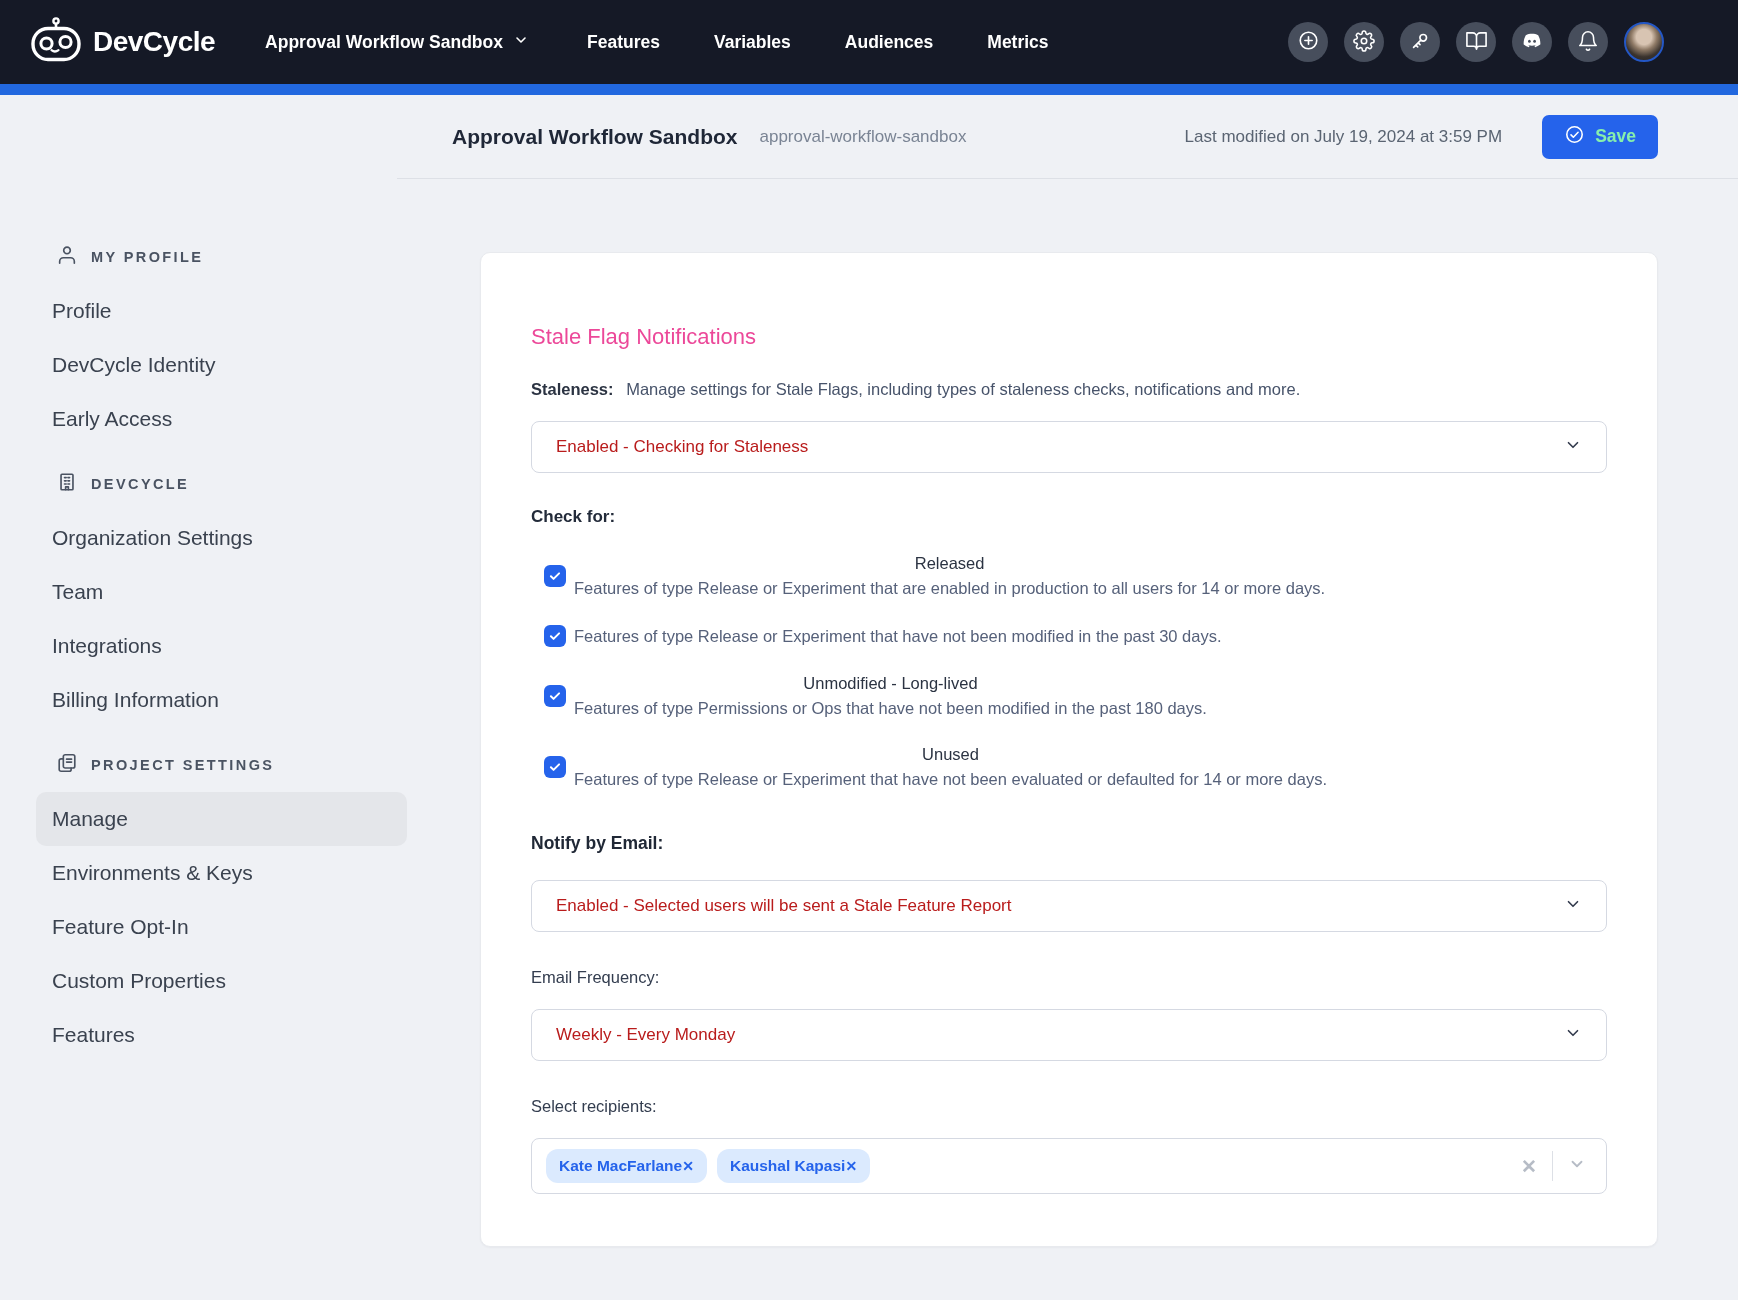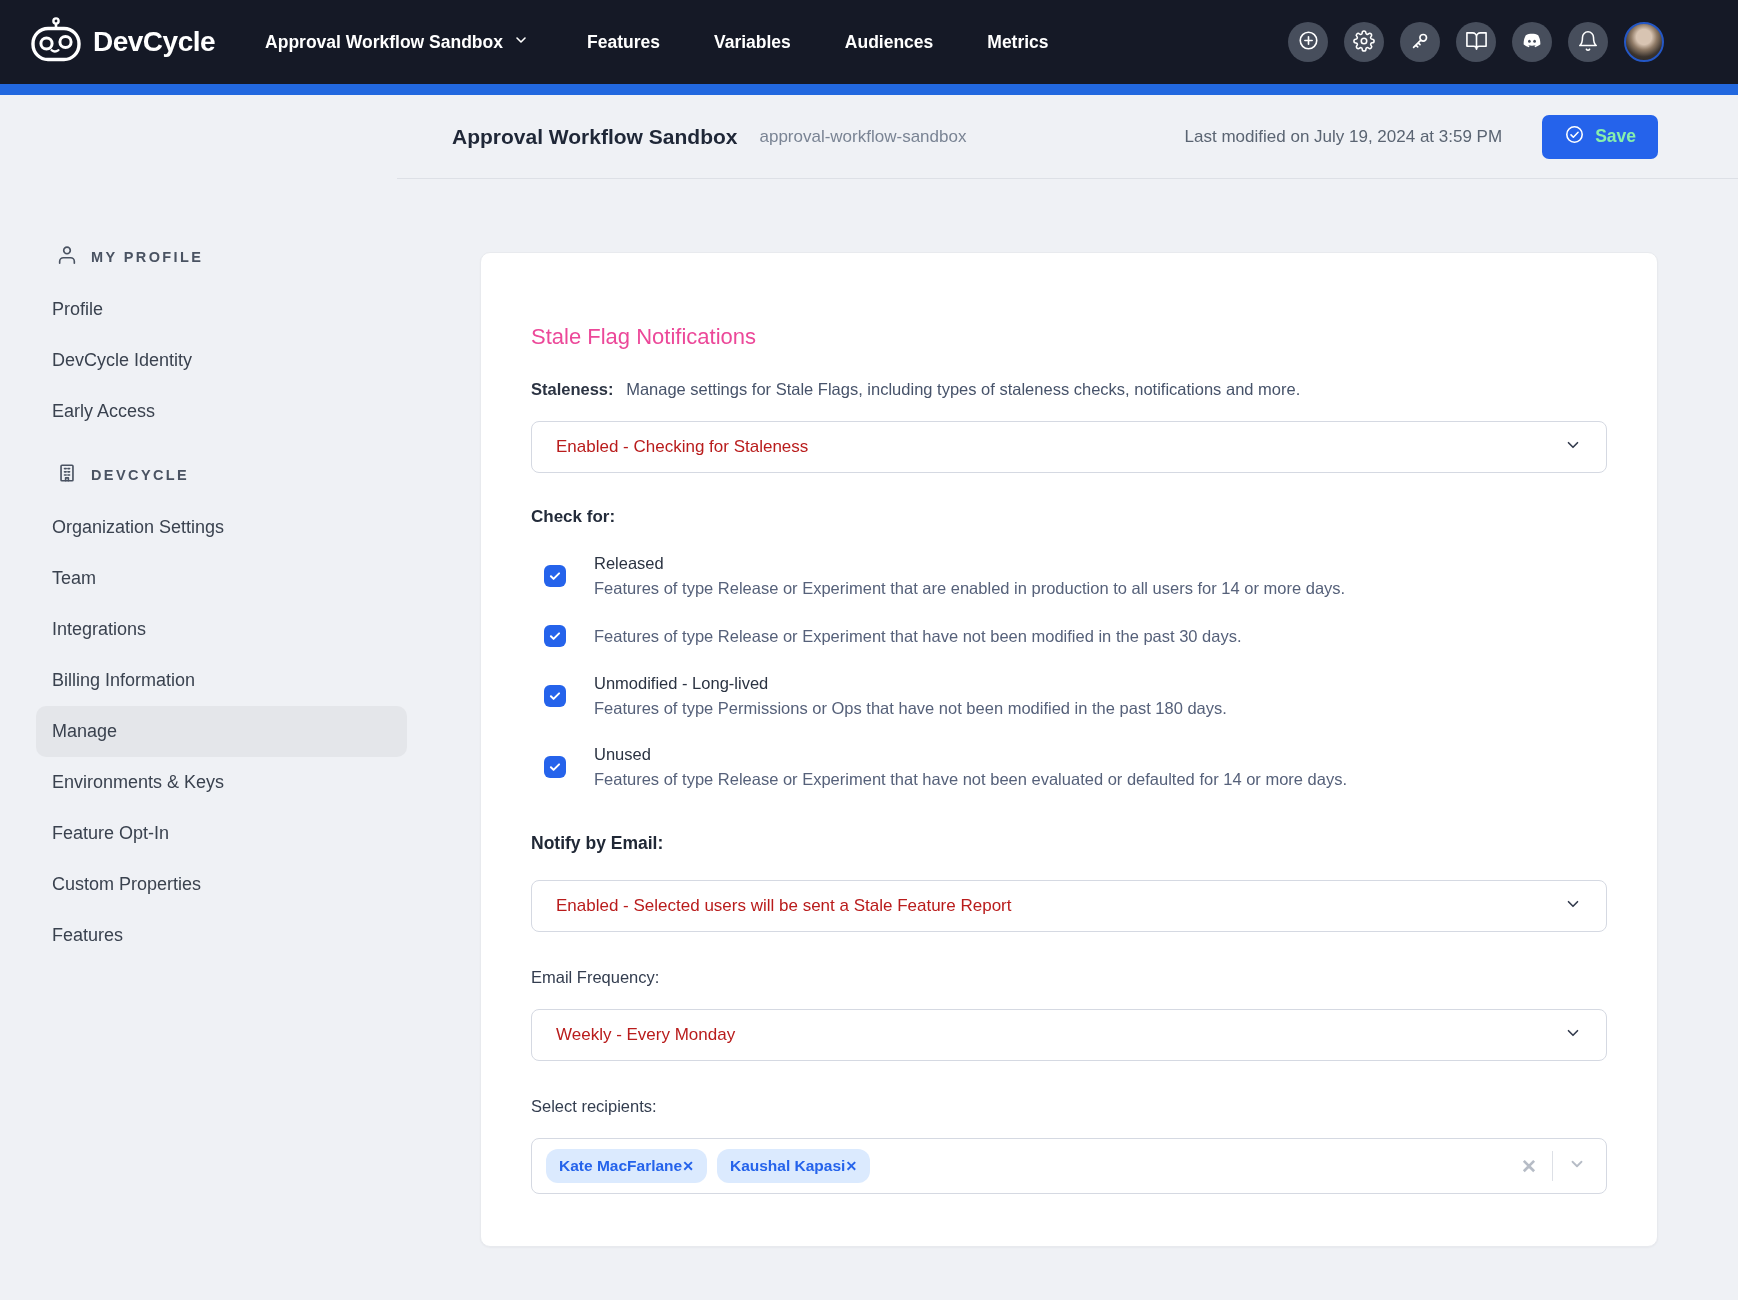--- a/index.html
+++ b/index.html
@@ -30,35 +30,35 @@
   .page-slug { margin-left:22px; font-size:17px; color:#7A8494; }
   .header-right { margin-left:auto; display:flex; align-items:center; gap:40px; }
   .last-modified { font-size:17px; color:#5A6472; }
   .save-btn { background:#2563EB; color:#86efac; height:44px; border-radius:7px; padding:0 22px; display:flex; align-items:center; gap:10px; font-size:17.5px; font-weight:600; border:none; cursor:pointer; }
 
   
   .content { display:flex; align-items:flex-start; }
   .sidebar { width:430px; flex-shrink:0; padding:50px 0 0 36px; }
   .side-section-header { display:flex; align-items:center; gap:13px; padding:15px 0 15px 20px; color:#4A5362; font-size:14.5px; font-weight:700; letter-spacing:2.4px; }
   .side-section-header.spaced { margin-top:10px; }
-  .side-item { padding:15px 0 15px 16px; margin-right:23px; font-size:18px; color:#3A424F; border-radius:10px; cursor:pointer; }
+  .side-item { padding:15px 0 15px 16px; margin-right:23px; font-size:21px; color:#3A424F; border-radius:10px; cursor:pointer; }
   .side-item.selected { background:#E4E6EA; }
 
   .main { flex:1; padding:73px 80px 40px 50px; }
   .card { background:#fff; border:1px solid #E8EAEE; border-radius:10px; padding:55px 50px 52px 50px; box-shadow:0 1px 2px rgba(16,24,40,.04); }
 
   .card-title { font-size:22px; font-weight:400; color:#ec4899; margin:16px 0 30px 0; }
   .staleness-line { font-size:16.5px; color:#47536A; margin-bottom:22px; }
   .staleness-line .bold { font-weight:700; color:#2B3342; margin-right:8px; }
 
   .select { height:52px; border:1px solid #D5D9E2; border-radius:8px; background:#fff; display:flex; align-items:center; justify-content:space-between; padding:0 24px; cursor:pointer; }
   .select .value { font-size:17px; color:#b91c1c; }
 
   .check-for { font-size:17px; font-weight:700; color:#232B3A; margin-top:34px; }
-  .check-row { display:flex; align-items:center; gap:28px; margin-left:13px; margin-top:27px; }
+  .check-row { display:flex; align-items:center; gap:8px; margin-left:13px; margin-top:27px;text-align:center; }
   .checkbox { width:22px; height:22px; border-radius:6px; background:#2563EB; display:flex; align-items:center; justify-content:center; flex-shrink:0; cursor:pointer; }
   .check-label { font-size:16.5px; color:#2B3342; display:block; margin-bottom:6px; }
   .check-desc { font-size:16.5px; color:#56617A; display:block; }
 
   .notify-label { font-size:17.5px; font-weight:700; color:#202836; margin-top:44px; }
   .sub-label { font-size:16.5px; color:#333D4F; margin-top:36px; }
   .mt22 { margin-top:22px; }
   .mt26 { margin-top:26px; }
 
   .recipients-box { min-height:56px; border:1px solid #D5D9E2; border-radius:8px; background:#fff; display:flex; align-items:center; padding:0 20px 0 14px; }
@@ -197,20 +197,29 @@
             <path d="M9.3 7.2h1.8M13 7.2h1.8M9.3 10.7h1.8M13 10.7h1.8M9.3 14.2h1.8M13 14.2h1.8M10.5 20.5v-3.2h3v3.2"></path>
           </svg>
       </span>
       <span>DEVCYCLE</span>
     </div>
     <div class="side-item">Organization Settings</div>
     <div class="side-item">Team</div>
     <div class="side-item">Integrations</div>
     <div class="side-item">Billing Information</div>
 
+    <div class="side-section-header spaced">
+      <span>
+        <svg width="22" height="22" viewBox="0 0 24 24" fill="none" stroke="#4A5362" stroke-width="1.8" stroke-linecap="round" stroke-linejoin="round">
+            <rect x="8" y="3" width="12.5" height="14.5" rx="2"></rect>
+            <path d="M16.5 17.5v1.5a2 2 0 0 1-2 2H5.5a2 2 0 0 1-2-2V9.5a2 2 0 0 1 2-2H8M11.5 7.8h5.5M11.5 11h5.5"></path>
+          </svg>
+      </span>
+      <span>PROJECT SETTINGS</span>
+    </div>
     <div class="side-item selected">Manage</div>
     <div class="side-item">Environments &amp; Keys</div>
     <div class="side-item">Feature Opt-In</div>
     <div class="side-item">Custom Properties</div>
     <div class="side-item">Features</div>
   </div>
 
   <div class="main">
     <div class="card">
       <h2 class="card-title">Stale Flag Notifications</h2>

